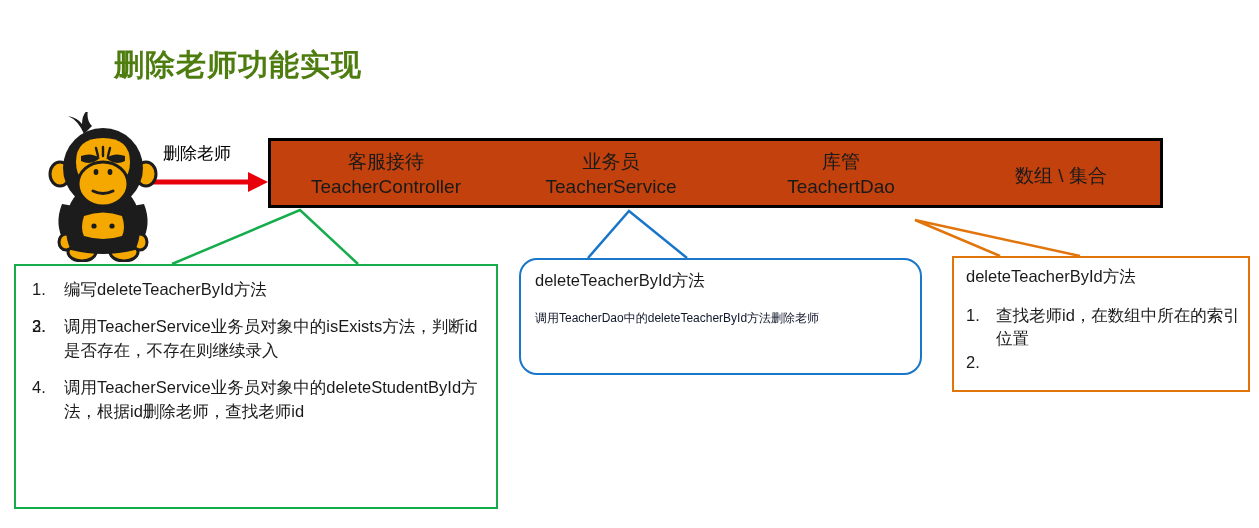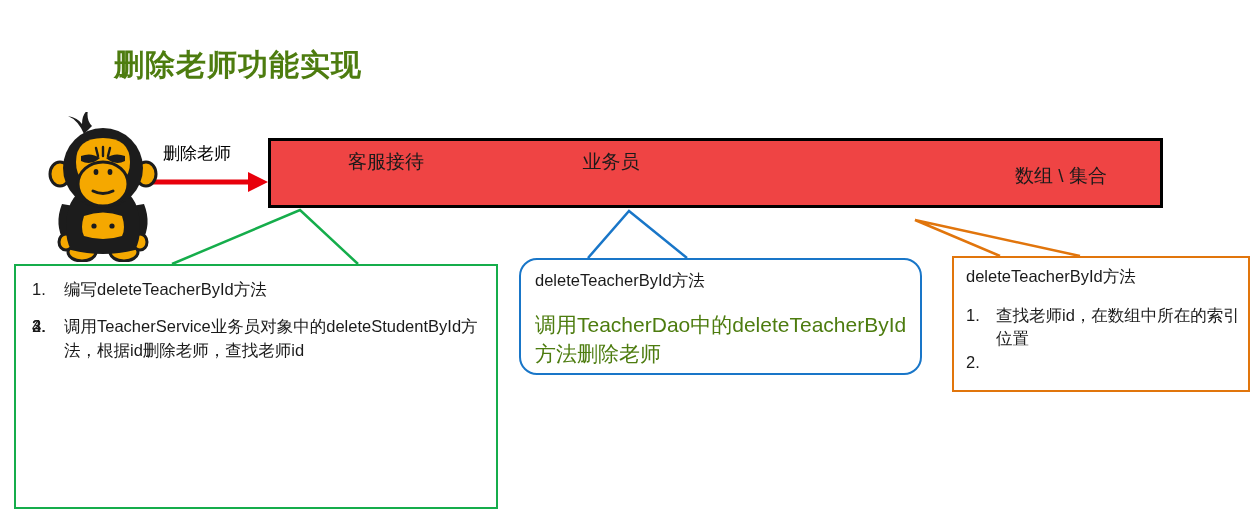--- a/index.html
+++ b/index.html
@@ -44,21 +44,21 @@
   }
 
   
   #role-bar {
     left: 268px;
     top: 138px;
     width: 895px;
     height: 70px;
     border: 3px solid #000000;
     box-sizing: border-box;
-    background: #ef4444;
+    background: #c2410c;
   }
   .role-cell {
     position: absolute;
     top: 8px;
     text-align: center;
     line-height: 1.32;
     font-size: 19px;
     color: #1a1a1a;
     white-space: nowrap;
   }
@@ -129,23 +129,23 @@
     top: 12px;
     font-size: 16.5px;
     color: #1a1a1a;
     white-space: nowrap;
   }
   #blue-line2 {
     position: absolute;
     left: 16px;
     top: 52px;
     width: 378px;
-    font-size: 21px;
+    font-size: 12px;
     line-height: 1.4;
-    color: #4d7c0f;
+    color: #0f172a;
   }
 
   
   #orange-callout {
     left: 952px;
     top: 256px;
     width: 298px;
     height: 136px;
   }
   #orange-callout .body {
@@ -258,41 +258,48 @@
   <path d="M49 79 q10 5 20 0" stroke="#1C1C1C" stroke-width="3" fill="none" stroke-linecap="round"></path>
 </svg>
 
 <div class="abs" id="page-title">删除老师功能实现</div>
 
 <div class="abs" id="arrow-label">删除老师</div>
 
 <div class="abs" id="role-bar">
   <div class="role-cell" style="left:0px; width:230px;">
     <span class="role-cn">客服接待</span>
+    <span class="role-en">TeacherController</span>
   </div>
   <div class="role-cell" style="left:230px; width:220px;">
     <span class="role-cn">业务员</span>
+    <span class="role-en">TeacherService</span>
+  </div>
+  <div class="role-cell" style="left:470px; width:200px;">
+    <span class="role-cn">库管</span>
+    <span class="role-en">TeachertDao</span>
   </div>
   <div class="role-cell" style="left:690px; width:200px; top:22px;">
     <span class="role-cn">数组 \ 集合</span>
   </div>
 </div>
 
 <div class="abs" id="green-callout">
   <div class="body"></div>
   <ul id="green-list">
     <li>
       <span class="num">1.</span>
       <span>编写deleteTeacherById方法</span>
     </li>
     <li>
       <span class="num">2.</span>
     </li>
     <li>
       <span class="num">3.</span>
+      <span>调用TeacherService业务员对象中的isExists方法，判断id是否存在，不存在则继续录入</span>
     </li>
     <li>
       <span class="num">4.</span>
       <span>调用TeacherService业务员对象中的deleteStudentById方法，根据id删除老师，查找老师id</span>
     </li>
   </ul>
 </div>
 
 <div class="abs" id="blue-callout">
   <div class="body"></div>

